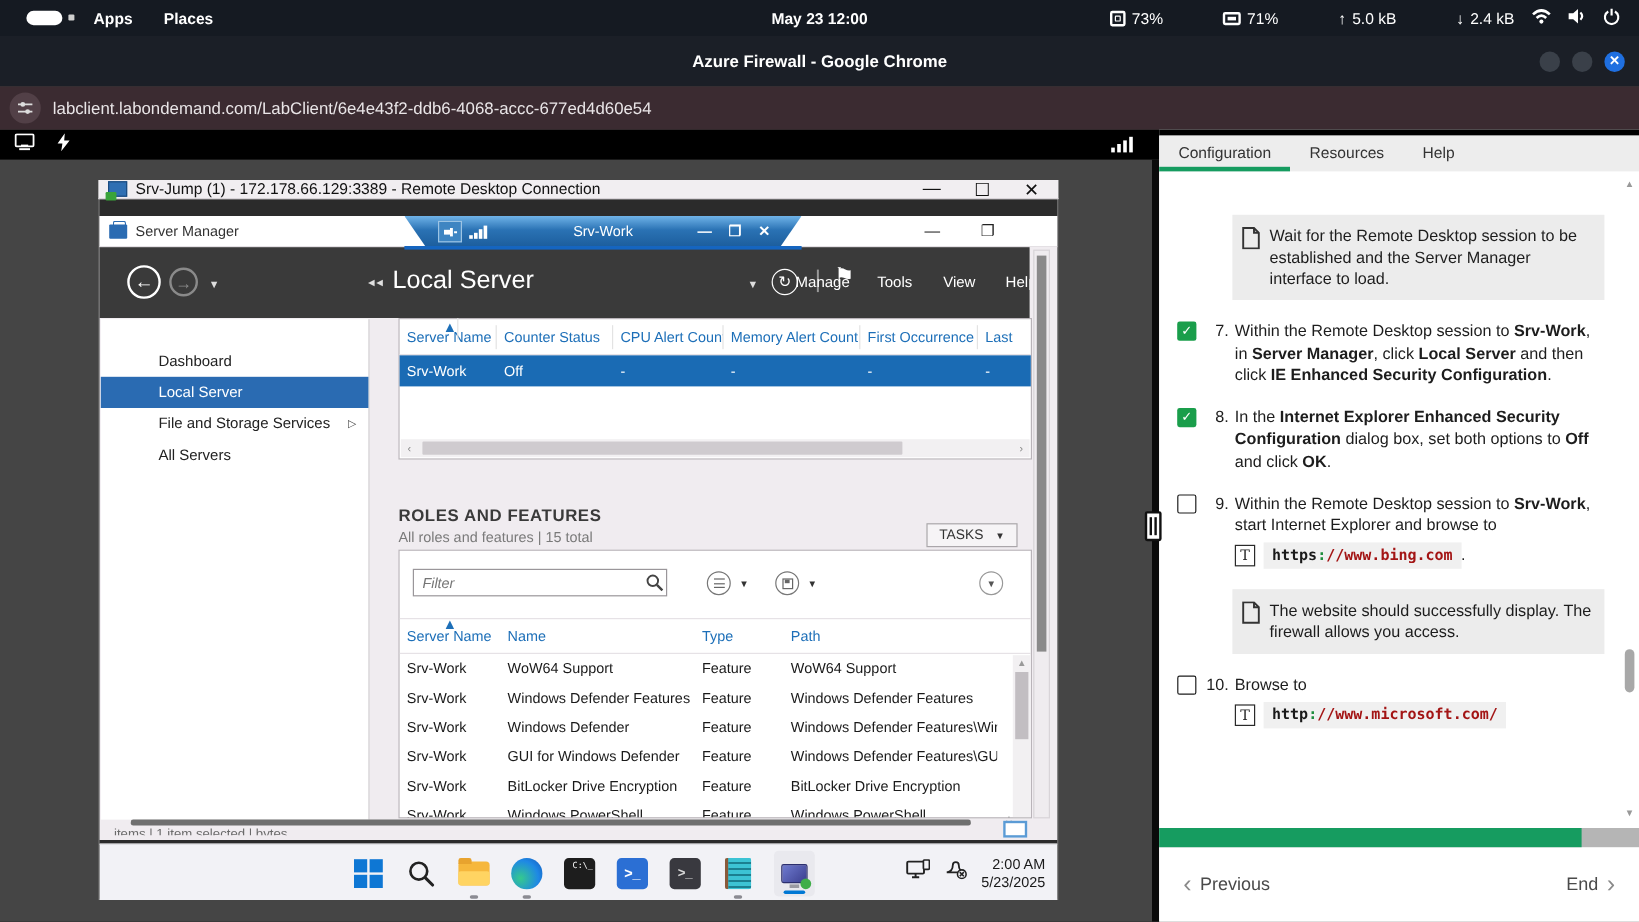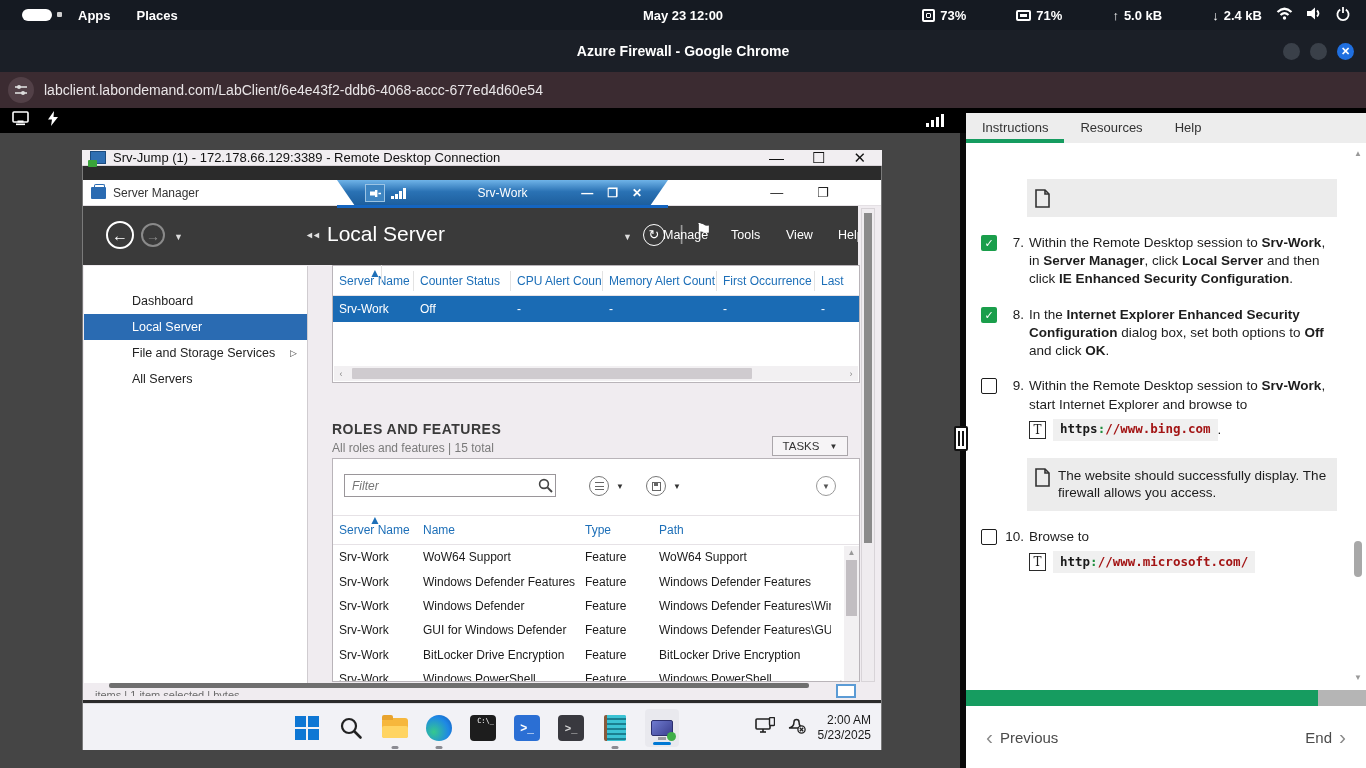--- a/index.html
+++ b/index.html
@@ -10,21 +10,21 @@
 
   
   .gnome-bar { left:0; top:0; width:1366px; height:30px; background:#151a22; color:#fff;
     display:flex; align-items:center; font-size:13px; font-weight:700; z-index:50; }
   .gnome-left { display:flex; align-items:center; gap:26px; padding-left:22px; }
   .gnome-logo { width:30px; height:12px; background:#fff; border-radius:6px; position:relative; }
   .gnome-logo::after { content:""; position:absolute; right:-10px; top:3px; width:5px; height:5px;
     background:#cfcfcf; border-radius:1px; }
   .gnome-clock { position:absolute; left:0; right:0; text-align:center; pointer-events:none; }
   .gnome-right { margin-left:auto; display:flex; align-items:center; gap:14px; padding-right:16px; z-index:2; }
-  .gnome-right .grp { display:flex; align-items:center; gap:5px; font-weight:700;padding-left:36px; }
+  .gnome-right .grp { display:flex; align-items:center; gap:5px; font-weight:400;padding-left:36px; }
   .chipicon { width:13px; height:13px; border:2px solid #fff; border-radius:2px; position:relative; }
   .chipicon::after { content:""; position:absolute; inset:2px; border:1.5px solid #fff; border-radius:1px; }
   .memicon { width:15px; height:11px; border:2px solid #fff; border-radius:2px; position:relative; }
   .memicon::after { content:""; position:absolute; left:2px; top:2px; width:7px; height:3px; background:#fff; }
 
   
   .chrome-title { left:0; top:30px; width:1366px; height:42px; background:#1b1f27; color:#fff;
     display:flex; align-items:center; justify-content:center; font-size:14px; font-weight:700; z-index:40; }
   .win-circles { position:absolute; right:12px; top:13px; display:flex; gap:10px; }
   .wc { width:17px; height:17px; border-radius:50%; background:#3a4049; }
@@ -562,31 +562,32 @@
       <div class="tray-time">
         <div>2:00 AM</div>
         <div>5/23/2025</div>
       </div>
     </div>
   </div>
 
   <div class="abs lab-panel">
     <div class="lab-blacktop"></div>
     <div class="lab-tabs">
-      <div class="lab-tab active">Instructions</div>
+      <div class="lab-tab active">Configuration</div>
       <div class="lab-tab">Resources</div>
       <div class="lab-tab">Help</div>
     </div>
     <div class="lab-content">
       <div>
           <div class="instr-item note-box">
             <svg width="15" height="19" viewBox="0 0 15 19">
               <path d="M1 1 h9 l4 4 v13 h-13 z" fill="none" stroke="#333" stroke-width="1.6"></path>
               <path d="M10 1 v4 h4" fill="none" stroke="#333" stroke-width="1.6"></path>
             </svg>
+            <span>Wait for the Remote Desktop session to be established and the Server Manager interface to load.</span>
           </div>
           <div class="instr-item step-row">
             <span class="cb checked">✓</span>
             <span class="step-num">7.</span>
             <span class="step-text"><span>Within the Remote Desktop session to </span><b>Srv-Work</b><span>, in </span><b>Server Manager</b><span>, click </span><b>Local Server</b><span> and then click </span><b>IE Enhanced Security Configuration</b><span>.</span></span>
           </div>
           <div class="instr-item step-row">
             <span class="cb checked">✓</span>
             <span class="step-num">8.</span>
             <span class="step-text"><span>In the </span><b>Internet Explorer Enhanced Security Configuration</b><span> dialog box, set both options to </span><b>Off</b><span> and click </span><b>OK</b><span>.</span></span>

